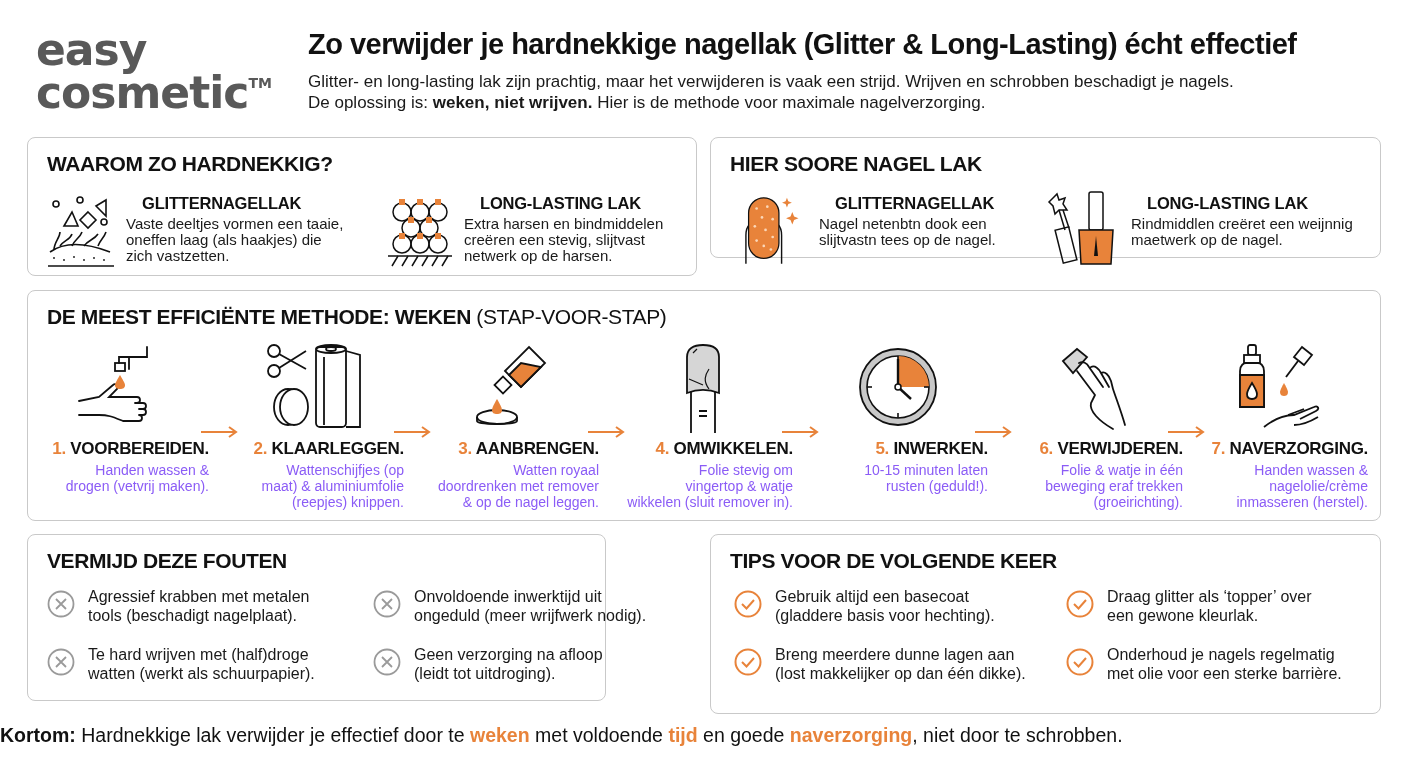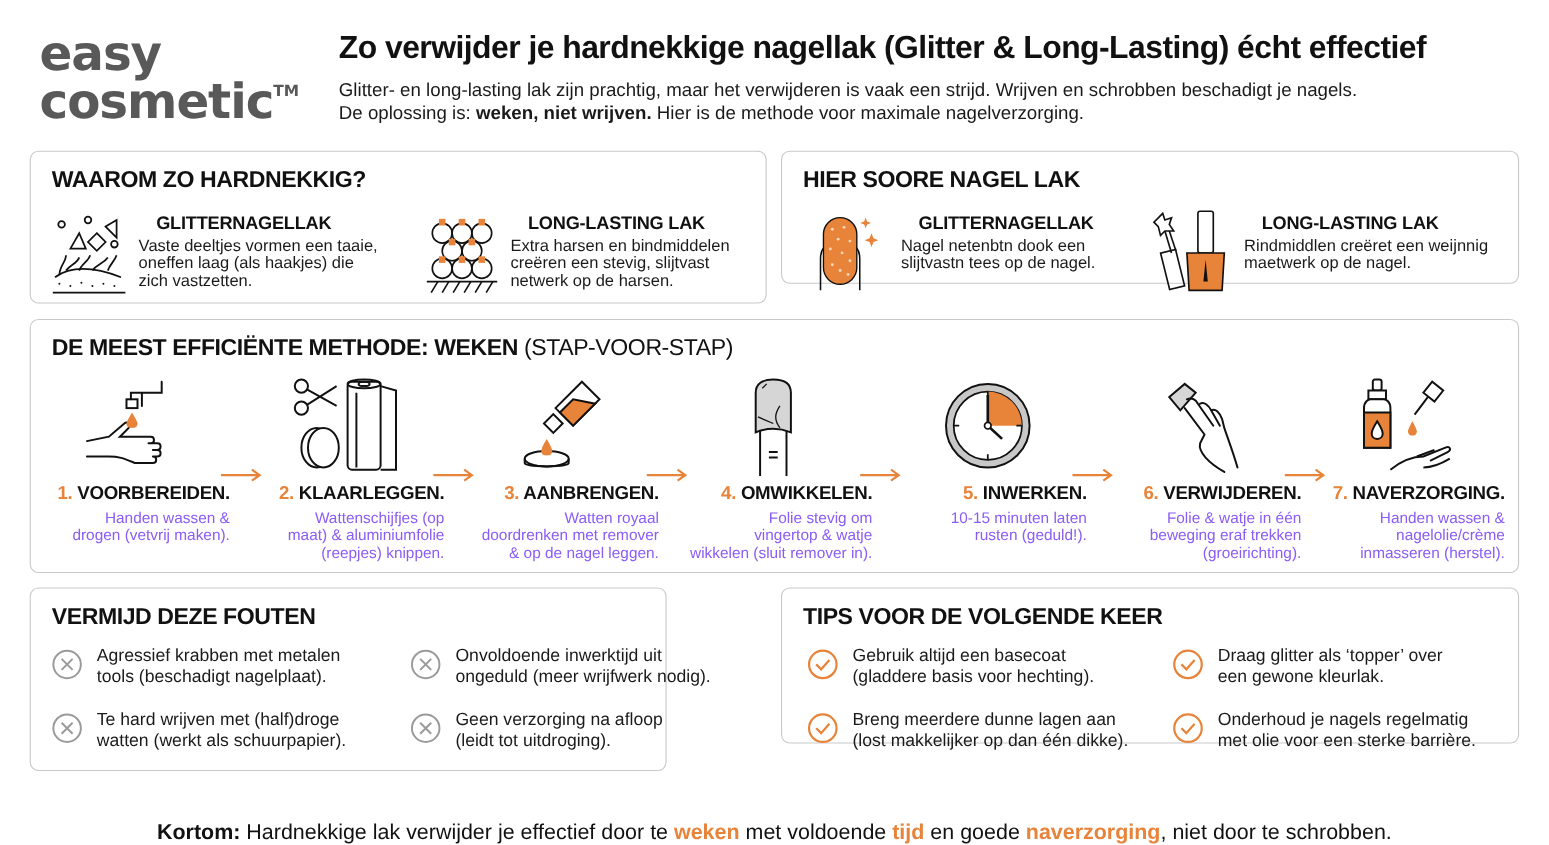--- a/index.html
+++ b/index.html
@@ -16,42 +16,42 @@
   .hdr .sub b { font-weight: bold; }
 
   .card { position: absolute; border: 1.5px solid #c9c9c9; border-radius: 8px; background: #fff; }
   .card h2 { position: absolute; left: 19px; top: 14px; font-size: 21px; font-weight: bold; letter-spacing: -0.4px; white-space: nowrap; }
   .card h2 .light { font-weight: normal; }
 
   #c1 { left: 27px; top: 137px; width: 670px; height: 139px; }
   #c2 { left: 710px; top: 137px; width: 671px; height: 121px; }
   #c3 { left: 27px; top: 290px; width: 1354px; height: 231px; }
   #c4 { left: 27px; top: 534px; width: 579px; height: 167px; }
-  #c5 { left: 710px; top: 534px; width: 671px; height: 142px; }
+  #c5 { left: 710px; top: 534px; width: 671px; height: 180px; }
 
   .type { position: absolute; top: 52px; display: flex; }
   .type .ico { width: 74px; height: 78px; flex: none; }
   .type .txt { margin-left: 8px; }
   .type .t { font-size: 16.5px; font-weight: bold; letter-spacing: -0.2px; margin-top: 4px; margin-left: 16px; }
   .type .d { font-size: 15px; line-height: 16px; margin-top: 3px; color: #1a1a1a; }
 
   .steps { position: absolute; left: 0; top: 50px; width: 100%; }
   .step { position: absolute; top: 0; width: 180px; text-align: right; }
   .step .ico { width: 100px; height: 92px; margin: 0 auto; display: block; }
   .step .t { margin-top: 6px; font-size: 17px; font-weight: bold; letter-spacing: -0.3px; white-space: nowrap; }
   .step .t .n { color: #e8833a; }
   .step .d { font-size: 14px; line-height: 16px; margin-top: 3px; color: #8b5cf6; }
   .arrow { position: absolute; top: 84px; width: 40px; height: 14px; }
 
   .items { position: absolute; left: 18px; top: 50px; width: 640px; }
   .item { position: absolute; display: flex; width: 320px; }
   .item .ic { width: 30px; height: 30px; flex: none; margin-top: 2px; }
   .item .d { margin-left: 12px; font-size: 16px; line-height: 19px; color: #1a1a1a; }
 
-  .footer { position: absolute; left: 0; width: 1408px; top: 746px; text-align: center; font-size: 19.5px; color: #111; }
+  .footer { position: absolute; left: 0; width: 1408px; top: 724px; text-align: left; font-size: 19.5px; color: #111; }
   .footer b { font-weight: bold; }
   .footer .hl { color: #e8833a; font-weight: bold; }
 </style>
 </head>
 <body>
 
 <div class="logo">
   <span class="l1">easy</span>
   <span class="l2"><span>cosmetic</span><span class="tm">TM</span></span>
 </div>

